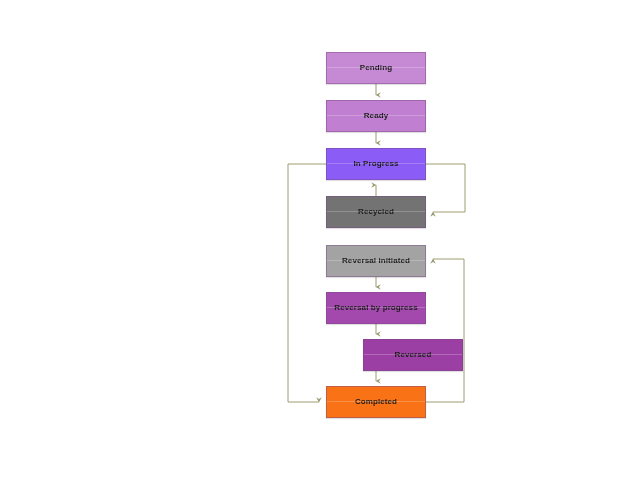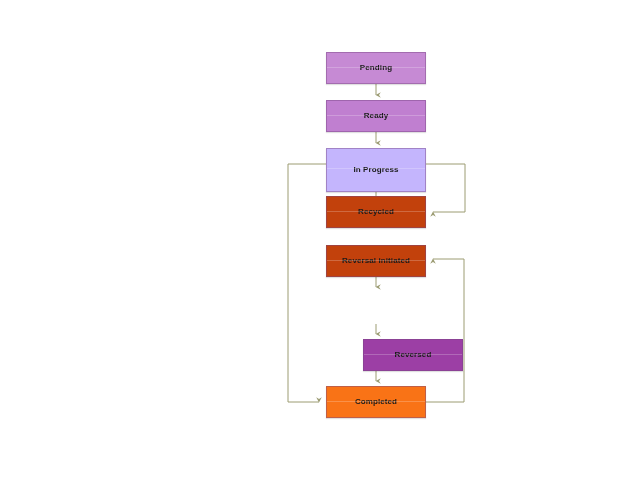--- a/index.html
+++ b/index.html
@@ -100,32 +100,35 @@
   </svg>
 
   <div class="node" style="left:326px; top:52px; width:100px; height:32px; background:#c68ad4;">
     <span class="node-label">Pending</span>
   </div>
 
   <div class="node" style="left:326px; top:100px; width:100px; height:32px; background:#c07fd0;">
     <span class="node-label">Ready</span>
   </div>
 
-  <div class="node" style="left:326px; top:148px; width:100px; height:44px; background:#c4b5fd;">
+  <div class="node" style="left:326px; top:148px; width:100px; height:32px; background:#8b5cf6;">
     <span class="node-label">In Progress</span>
   </div>
 
-  <div class="node" style="left:326px; top:196px; width:100px; height:32px; background:#c2410c;">
+  <div class="node" style="left:326px; top:196px; width:100px; height:32px; background:#737373;">
     <span class="node-label">Recycled</span>
   </div>
 
-  <div class="node" style="left:326px; top:245px; width:100px; height:32px; background:#c2410c;">
+  <div class="node" style="left:326px; top:245px; width:100px; height:32px; background:#a3a3a3;">
     <span class="node-label">Reversal initiated</span>
   </div>
 
+  <div class="node" style="left:326px; top:292px; width:100px; height:32px; background:#a349ad;">
+    <span class="node-label">Reversal by progress</span>
+  </div>
 
   <div class="node" style="left:326px; top:339px; width:100px; height:32px; background:#9c3fa5;margin-left:37px;">
     <span class="node-label">Reversed</span>
   </div>
 
   <div class="node" style="left:326px; top:386px; width:100px; height:32px; background:#f97316;">
     <span class="node-label">Completed</span>
   </div>
 
 </div>

